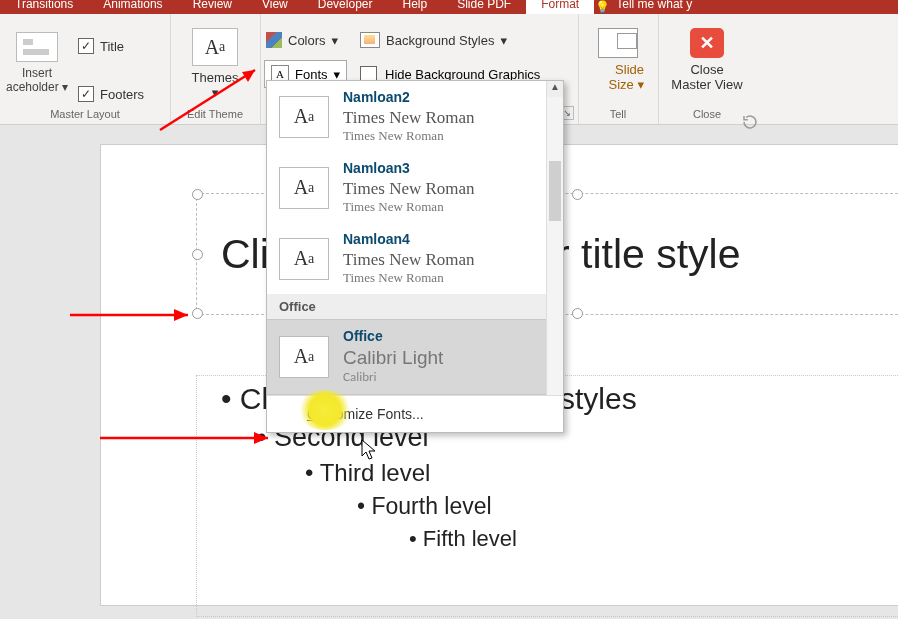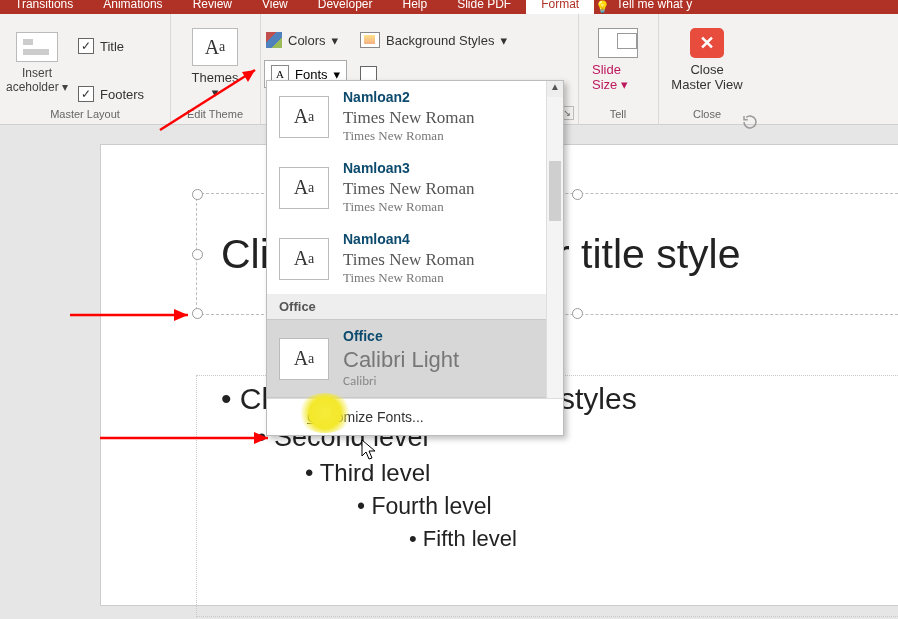--- a/index.html
+++ b/index.html
@@ -43,21 +43,21 @@
   .fonticon{width:16px;height:16px;border:1px solid #888;background:#fff;font:11px Georgia;display:flex;align-items:center;justify-content:center;}
   .colors-sw{width:16px;height:16px;background:linear-gradient(135deg,#c0504d 0 33%,#4f81bd 33% 66%,#9bbb59 66% 100%);}
   .fonts-btn{position:absolute;left:4px;top:46px;height:26px;border:1px solid #aaa;background:#fff;padding:0 6px;display:flex;align-items:center;gap:6px;font-size:13px;}
   .bgstyle-ic{width:18px;height:14px;background:#fff;border:1px solid #888;position:relative;}
   .bgstyle-ic::after{content:"";position:absolute;left:3px;top:2px;width:11px;height:9px;background:linear-gradient(180deg,#ffe08a,#f4b183);}
   .hide-bg{position:absolute;left:100px;top:52px;display:flex;align-items:center;gap:8px;font-size:13px;}
   .hide-bg .box{width:15px;height:15px;border:1px solid #666;background:#fff;}
   .bg-dlgchev{position:absolute;right:4px;bottom:4px;width:12px;height:12px;border:1px solid #bbb;font-size:9px;color:#666;display:flex;align-items:center;justify-content:center;}
 
   
-  .slsize{position:absolute;left:14px;top:14px;width:52px;text-align:left;font-size:13px;color:#be185d;}
+  .slsize{position:absolute;left:14px;top:14px;width:52px;text-align:right;font-size:13px;color:#a16207;}
   .slsize .ic{width:38px;height:28px;margin:0 auto 4px;border:1px solid #999;background:#fff;position:relative;}
   .slsize .ic::after{content:"";position:absolute;left:18px;top:4px;width:18px;height:14px;border:1px solid #999;background:#fff;}
 
   
   .closemv{position:absolute;left:12px;top:14px;width:74px;text-align:center;font-size:13px;color:#333;}
   .closemv .x{width:34px;height:30px;margin:0 auto 4px;background:#e74c3c;border-radius:5px;color:#fff;font-weight:bold;font-size:18px;display:flex;align-items:center;justify-content:center;}
 
   
   .canvas{position:absolute;left:0;top:134px;width:898px;height:485px;background:#e6e6e6;}
   .slide{position:absolute;left:100px;top:10px;width:798px;height:460px;background:#fff;border:1px solid #ccc;}
@@ -86,21 +86,21 @@
   .dd{position:absolute;left:266px;top:80px;width:296px;background:#fff;border:1px solid #bcbcbc;box-shadow:3px 3px 6px rgba(0,0,0,.25);z-index:50;}
   .dd .scroll{max-height:332px;overflow:hidden;position:relative;}
   .dd-item{display:flex;align-items:center;gap:14px;padding:8px 12px;}
   .dd-item .sw{width:48px;height:40px;border:1px solid #bbb;background:#fff;display:flex;align-items:center;justify-content:center;font-family:Georgia,serif;color:#333;}
   .dd-item .sw span:first-child{font-size:20px;} .dd-item .sw span:last-child{font-size:14px;}
   .dd-item .meta{display:flex;flex-direction:column;line-height:1.25;}
   .dd-item .nm{font-size:14px;font-weight:600;color:#0c4a6e;}
   .dd-item .hd{font-family:"Times New Roman",serif;font-size:17px;color:#555;}
   .dd-item .bd{font-family:"Times New Roman",serif;font-size:13px;color:#777;}
   .dd-item.sel{background:#d7d7d7;border-top:1px solid #c8c8c8;border-bottom:1px solid #c8c8c8;}
-  .dd-item.sel .hd{font-family:"Calibri Light",sans-serif;font-size:22px;color:#777;}
+  .dd-item.sel .hd{font-family:"Calibri Light",sans-serif;font-size:19px;color:#777;}
   .dd-item.sel .bd{font-family:Calibri,sans-serif;color:#888;}
   .dd-sect{background:#eee;padding:5px 12px;font-size:13px;font-weight:600;color:#555;}
   .dd-footer{padding:10px 40px;font-size:14px;color:#333;position:relative;border-top:1px solid #ddd;}
   .dd-footer .hl{position:absolute;left:30px;top:-6px;width:56px;height:40px;border-radius:50%;background:radial-gradient(circle,#f7ec3a 0%,#f3e82a 45%,rgba(247,236,58,0) 72%);}
   .dd-footer u{text-decoration:underline;}
   .dd .sb{position:absolute;right:0;top:0;width:16px;height:332px;background:#f4f4f4;border-left:1px solid #ddd;}
   .dd .sb .up,.dd .sb .dn{height:16px;text-align:center;font-size:10px;color:#555;background:#eee;}
   .dd .sb .th{position:absolute;left:2px;top:80px;width:12px;height:60px;background:#cfcfcf;}
   .cursor{position:absolute;left:360px;top:438px;z-index:60;}
   .cursor svg{width:20px;height:24px;}
@@ -166,20 +166,21 @@
       <div class="bg-row bg-r1" style="left:100px">
         <span class="bgstyle-ic"></span>
         <span>Background Styles</span> ▾
       </div>
       <div class="fonts-btn">
         <span class="fonticon">A</span>
         <span>Fonts</span> ▾
       </div>
       <div class="hide-bg">
         <span class="box"></span>
+        <span>Hide Background Graphics</span>
       </div>
       <div class="bg-dlgchev">↘</div>
       <div class="group-label">Background</div>
     </div>
 
     <div class="group g-sz">
       <div class="slsize">
         <div class="ic"></div>
         <div style="white-space:pre-line"><span>Slide
 Size</span> ▾</div>

